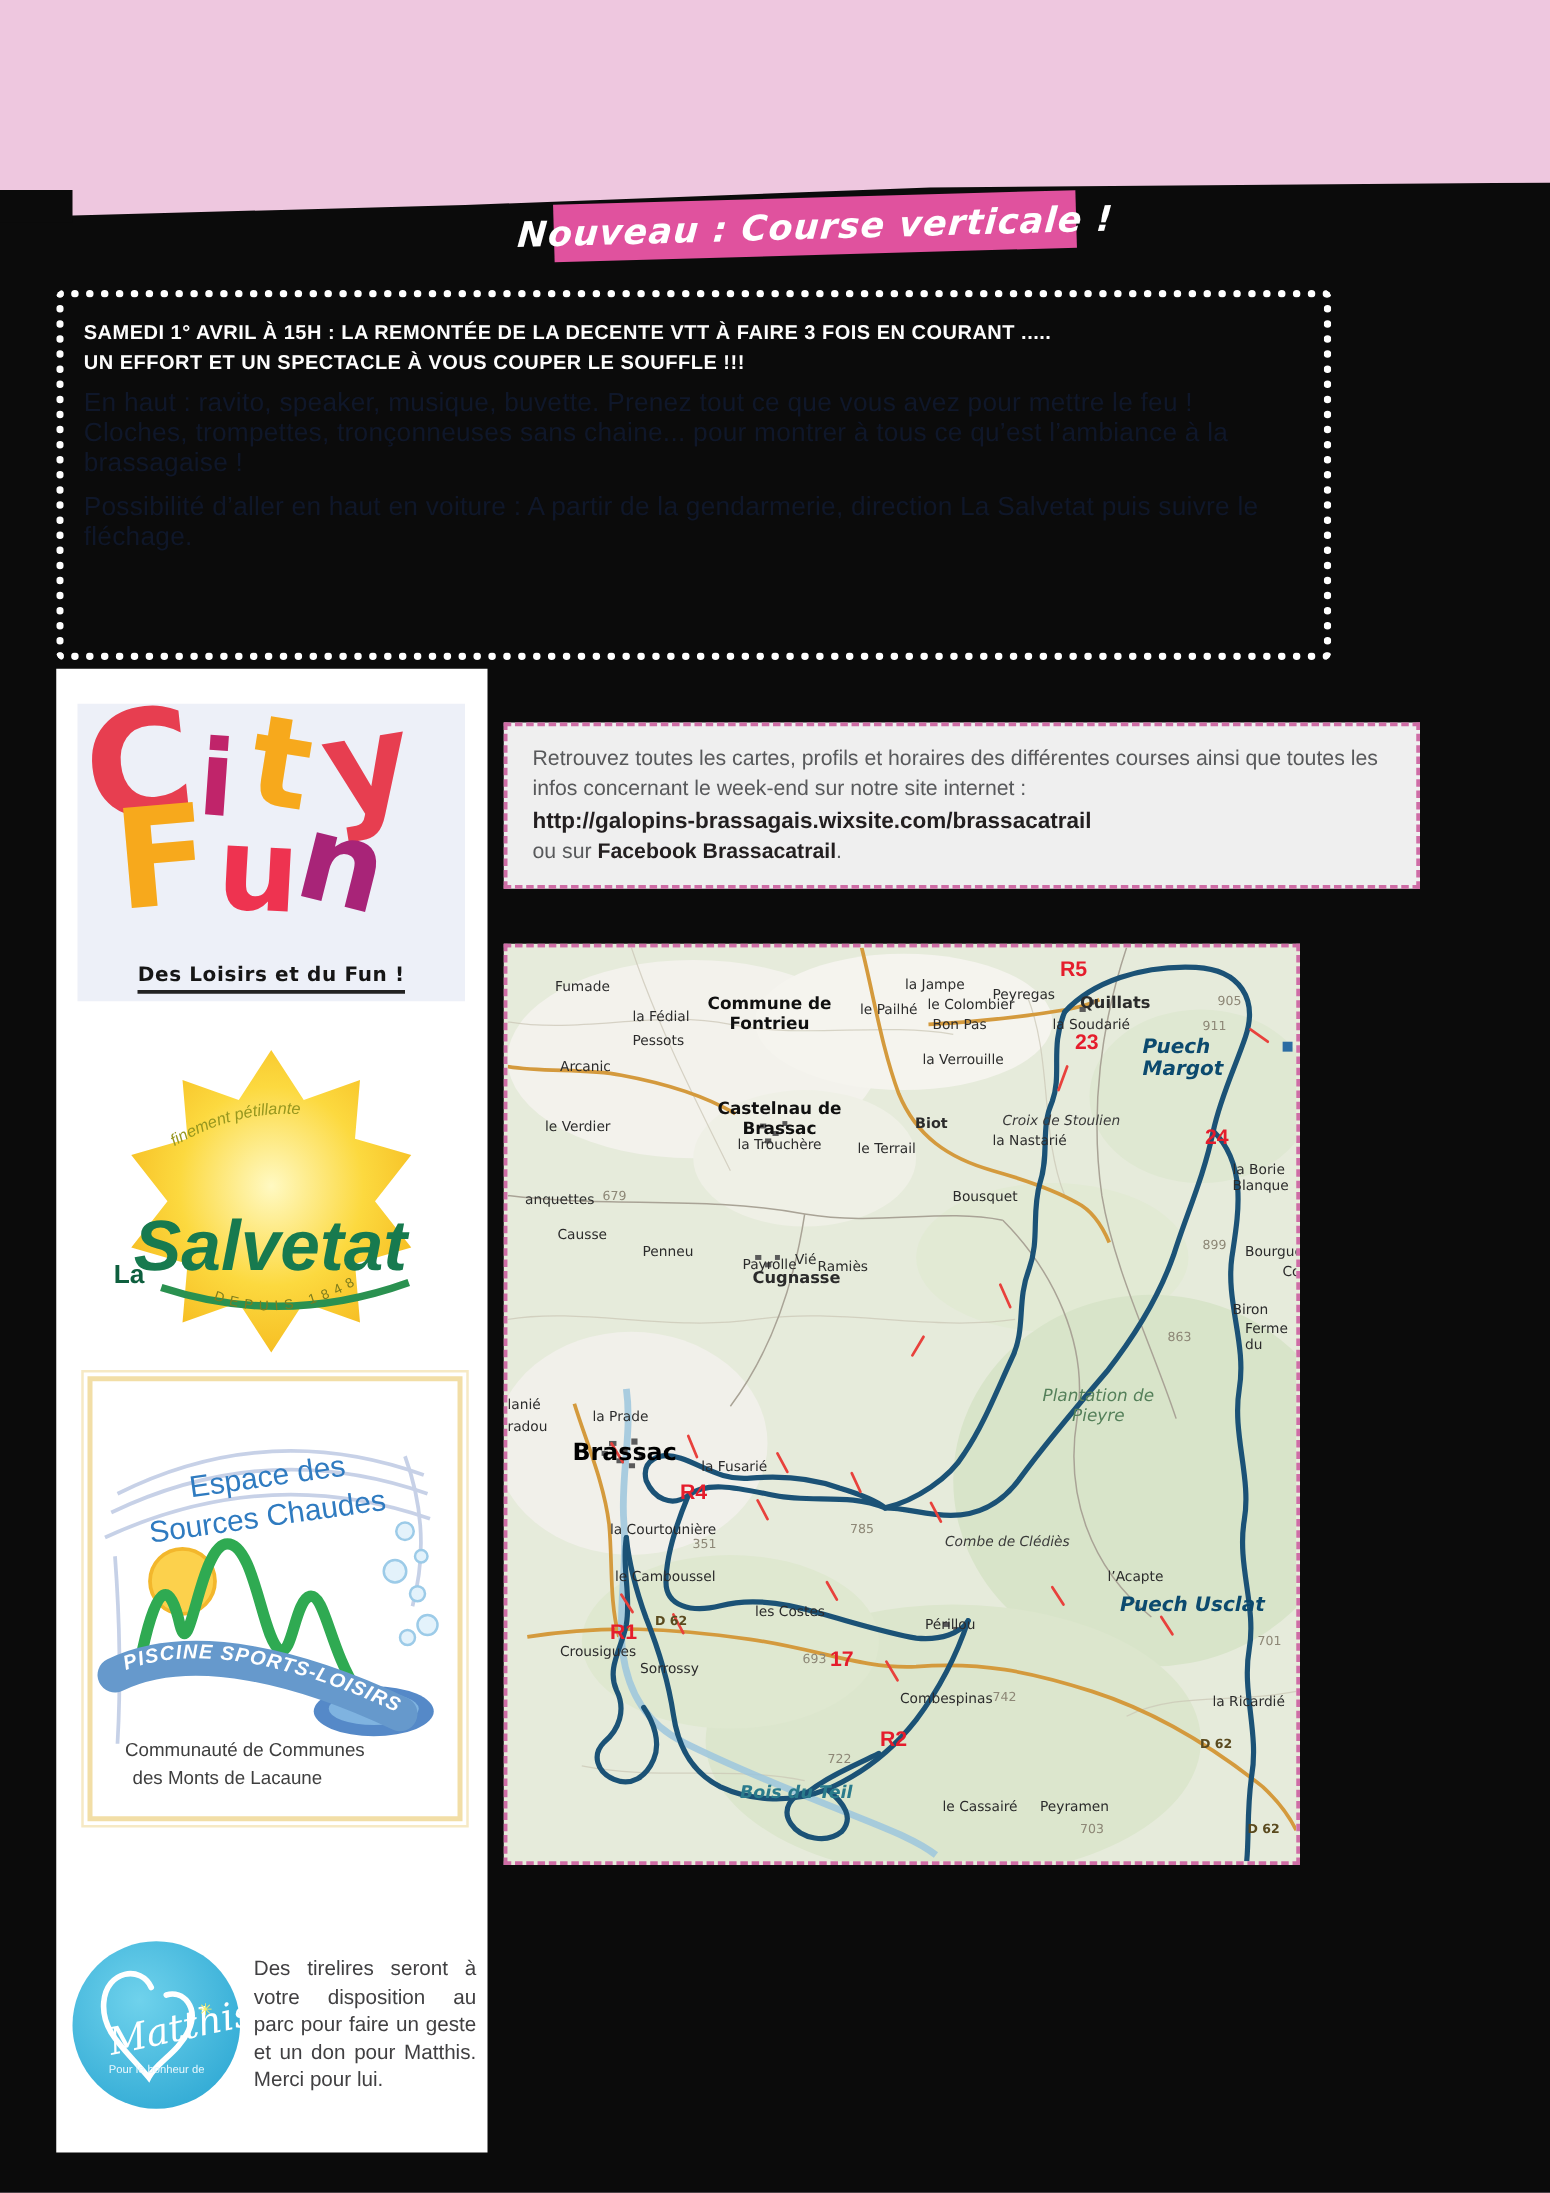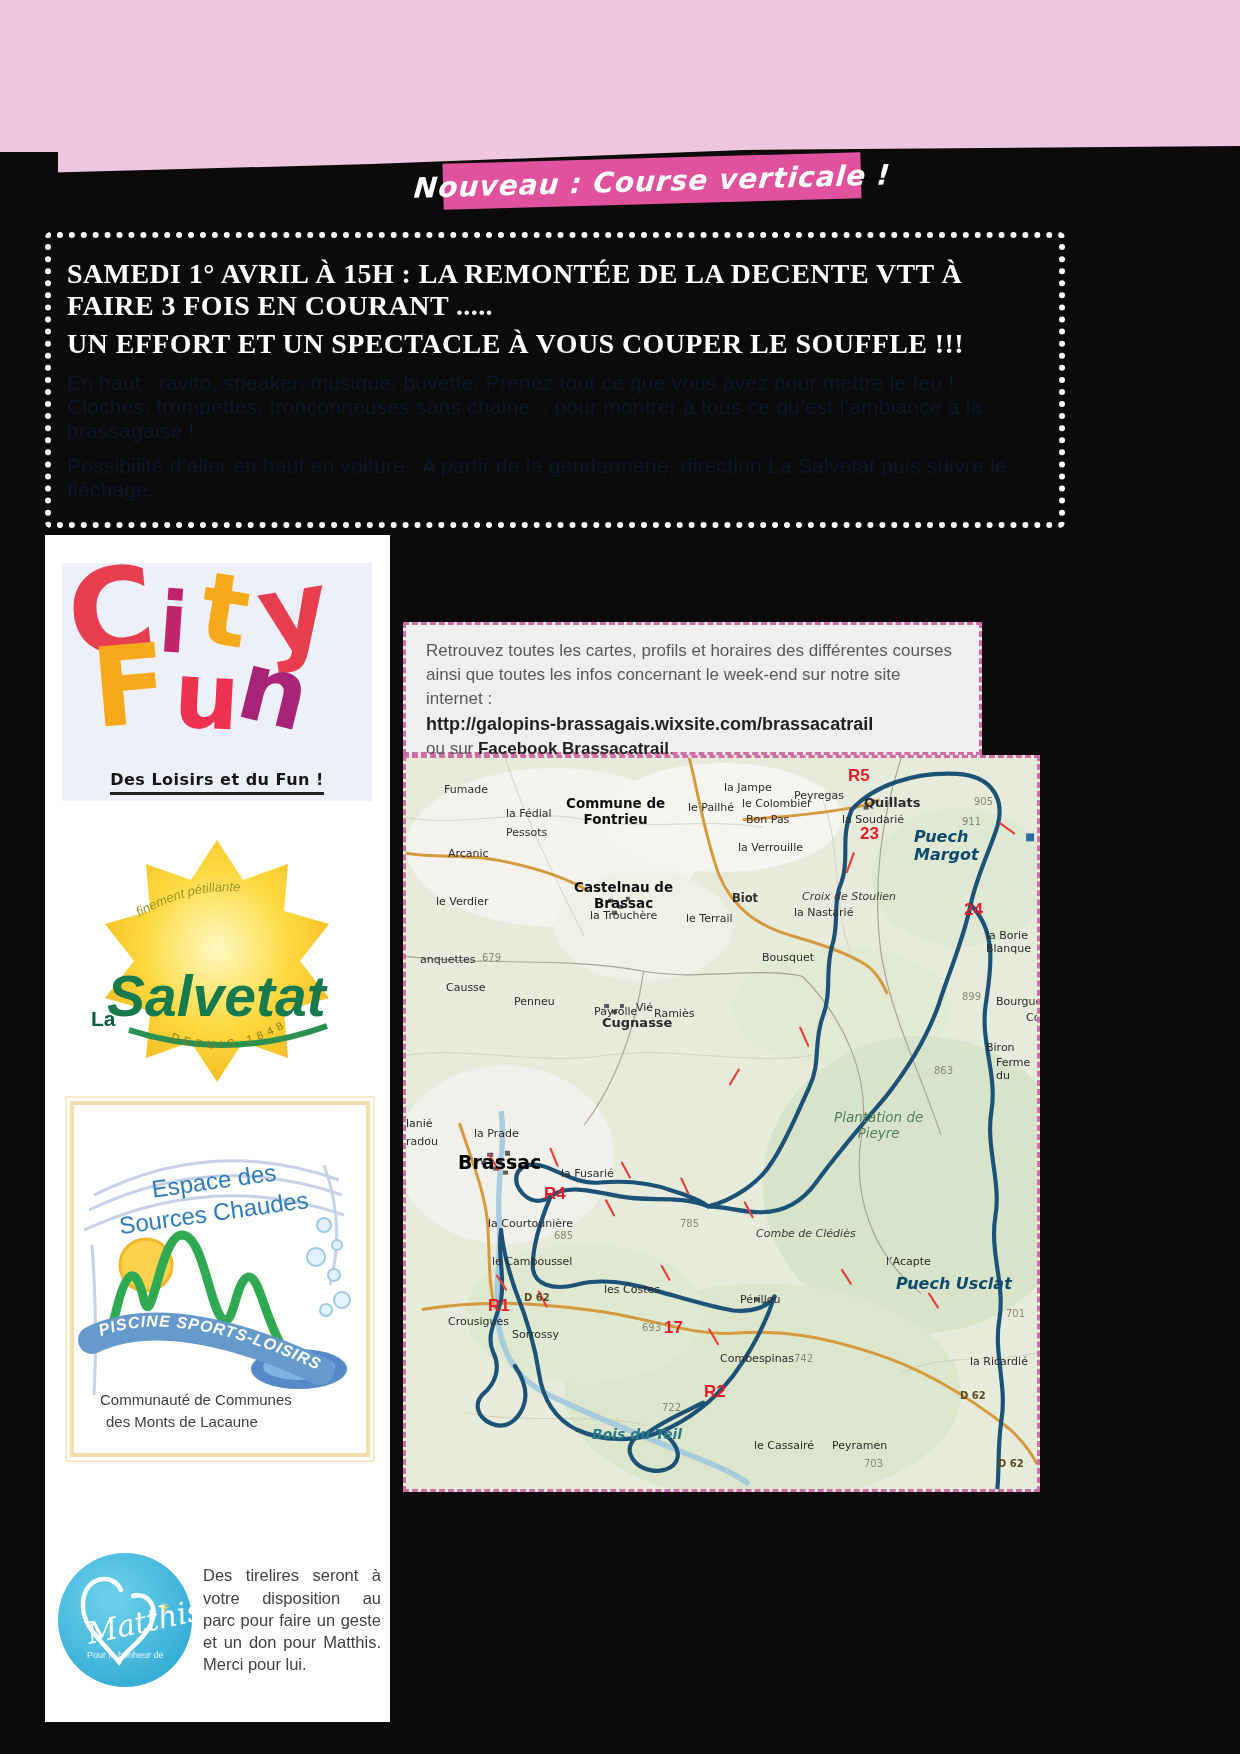--- a/index.html
+++ b/index.html
@@ -10,21 +10,21 @@
             clip-path:polygon(0 34px,30% 24px,60% 10px,100% 6px,100% 100%,0 100%);}
   .black-notch{position:absolute;left:0;top:152px;width:58px;height:26px;background:#0b0b0b;}
   
   .banner{position:absolute;left:443px;top:158px;width:418px;height:46px;background:#e0529e;
           transform:rotate(-1.6deg);display:flex;align-items:center;justify-content:center;}
   .banner span{color:#fff;font-size:28px;font-style:italic;font-weight:bold;letter-spacing:1px;
                transform:skewX(-6deg);font-family:"DejaVu Sans",sans-serif;white-space:nowrap;}
   
   .announce{position:absolute;left:45px;top:232px;width:976px;height:270px;border:6px dotted #fff;
             border-radius:6px;padding:14px 16px 0 16px;color:#fff;}
-  .a-title{margin:6px 0 2px 0;font-size:28px;font-weight:600;letter-spacing:.4px;color:#fdfdfd;font-family:Liberation Serif, serif;}
+  .a-title{margin:6px 0 2px 0;font-size:16px;font-weight:600;letter-spacing:.4px;color:#fdfdfd;}
   .a-body{margin:11px 0 0 0;font-size:21px;font-weight:400;letter-spacing:.2px;color:#0f172a;}
   
   .left-col{position:absolute;left:45px;top:535px;width:345px;height:1187px;background:#fff;}
   .cityfun{position:absolute;left:17px;top:28px;width:310px;height:238px;background:#edf0f8;overflow:hidden;}
   .cf-letters{position:relative;width:100%;height:196px;font-family:"DejaVu Sans",sans-serif;font-weight:bold;}
   .cfl{position:absolute;line-height:1;}
   .cfl0{left:6px;top:-10px;font-size:118px;transform:rotate(-6deg);}
   .cfl1{left:97px;top:18px;font-size:84px;transform:rotate(4deg);}
   .cfl2{left:139px;top:-2px;font-size:100px;transform:rotate(9deg);}
   .cfl3{left:197px;top:-4px;font-size:106px;transform:rotate(-9deg);}
@@ -33,22 +33,22 @@
   .cfl6{left:178px;top:80px;font-size:96px;transform:rotate(14deg);}
   .cf-tagline-wrap{position:absolute;left:0;bottom:6px;width:100%;text-align:center;}
   .cf-tagline{display:inline-block;font-family:"DejaVu Sans",sans-serif;font-weight:bold;font-size:16px;
               color:#161616;border-bottom:3px solid #222;padding-bottom:3px;letter-spacing:.5px;}
   .salvetat{position:absolute;left:22px;top:275px;width:300px;height:290px;}
   .sources{position:absolute;left:25px;top:566px;width:292px;height:348px;background:#fff;
            border:4px solid #f2dea6;box-shadow:0 0 0 3px #fff,0 0 0 5px #f6e9c4;}
   .matthis{position:absolute;left:10px;top:1010px;width:330px;height:150px;display:flex;align-items:center;}
   .mt-text{width:178px;margin:0 0 0 8px;font-size:16.5px;color:#414042;text-align:justify;line-height:1.35;}
   
-  .info-box{position:absolute;left:403px;top:578px;width:579px;height:133px;background:#efefef;
-            border:3px dashed #cf6da6;box-sizing:border-box;padding:14px 20px;color:#58595b;margin-top:44px;}
+  .info-box{position:absolute;left:403px;top:578px;width:733px;height:133px;background:#efefef;
+            border:3px dashed #cf6da6;box-sizing:border-box;padding:14px 20px;color:#58595b;}
   .ib-line{margin:0;font-size:17px;line-height:24px;}
   .ib-url{margin:0;font-size:18px;line-height:26px;color:#231f20;}
   .info-box strong{color:#231f20;}
   
   .map{position:absolute;left:403px;top:755px;width:637px;height:737px;border:3px dashed #cf6da6;
        box-sizing:border-box;overflow:hidden;background:#e6ebdb;}
   .map-svg{position:absolute;left:0;top:0;width:100%;height:100%;}
   .map-labels{position:absolute;left:0;top:0;width:100%;height:100%;}
   .ml{position:absolute;font-family:"DejaVu Sans",sans-serif;font-size:11px;color:#2b2b2b;
       white-space:pre-line;line-height:1.15;}
@@ -318,21 +318,21 @@
         <div class="ml elev" style="left: 528px; top: 307px;">863</div>
         <div class="ml forest" style="left: 428px; top: 352px;">Plantation de
 Pieyre</div>
         <div class="ml pl" style="left: 0px; top: 360px;">lanié</div>
         <div class="ml pl" style="left: 0px; top: 378px;">radou</div>
         <div class="ml pl" style="left: 68px; top: 370px;">la Prade</div>
         <div class="ml city" style="left: 52px; top: 394px;">Brassac</div>
         <div class="ml pl" style="left: 155px; top: 410px;">la Fusarié</div>
         <div class="ml mk" style="left: 138px; top: 426px;">R4</div>
         <div class="ml pl" style="left: 82px; top: 460px;">la Courtounière</div>
-        <div class="ml elev" style="left: 148px; top: 472px;">685</div>
+        <div class="ml elev" style="left: 148px; top: 472px;">351</div>
         <div class="ml elev" style="left: 274px; top: 460px;">785</div>
         <div class="ml it" style="left: 350px; top: 470px;">Combe de Clédiès</div>
         <div class="ml pl" style="left: 480px; top: 498px;">l’Acapte</div>
         <div class="ml peak" style="left: 490px; top: 517px;">Puech Usclat</div>
         <div class="ml pl" style="left: 86px; top: 498px;">le Camboussel</div>
         <div class="ml pl" style="left: 198px; top: 526px;">les Costes</div>
         <div class="ml roadlbl" style="left: 118px; top: 534px;">D 62</div>
         <div class="ml pl" style="left: 334px; top: 536px;">Périllou</div>
         <div class="ml mk" style="left: 82px; top: 538px;">R1</div>
         <div class="ml pl" style="left: 42px; top: 558px;">Crousigues</div>

